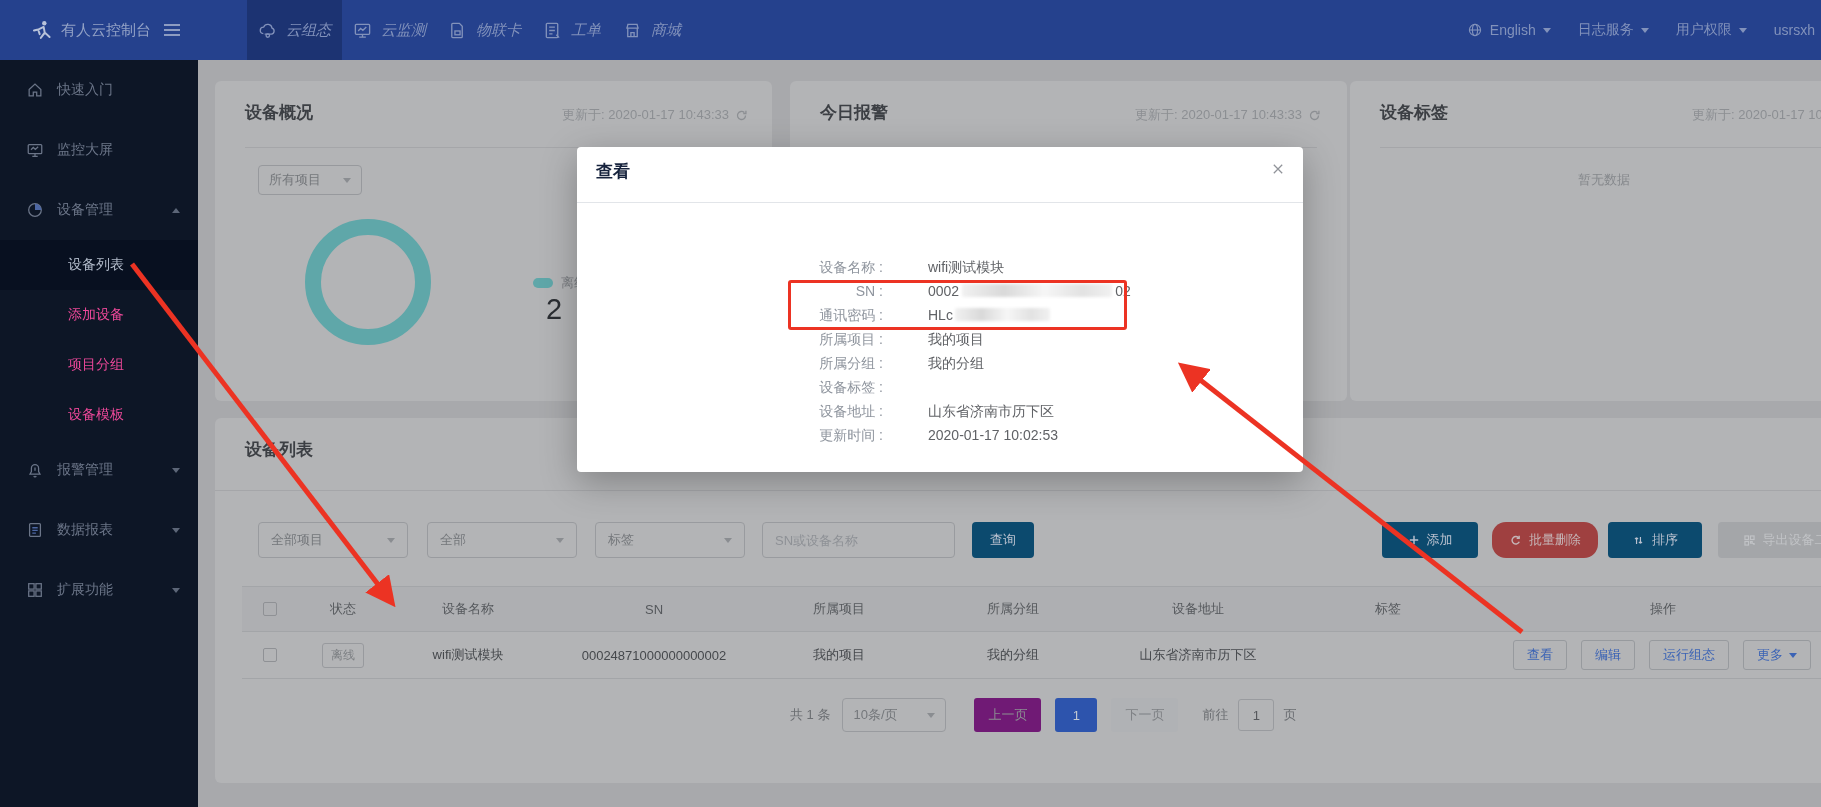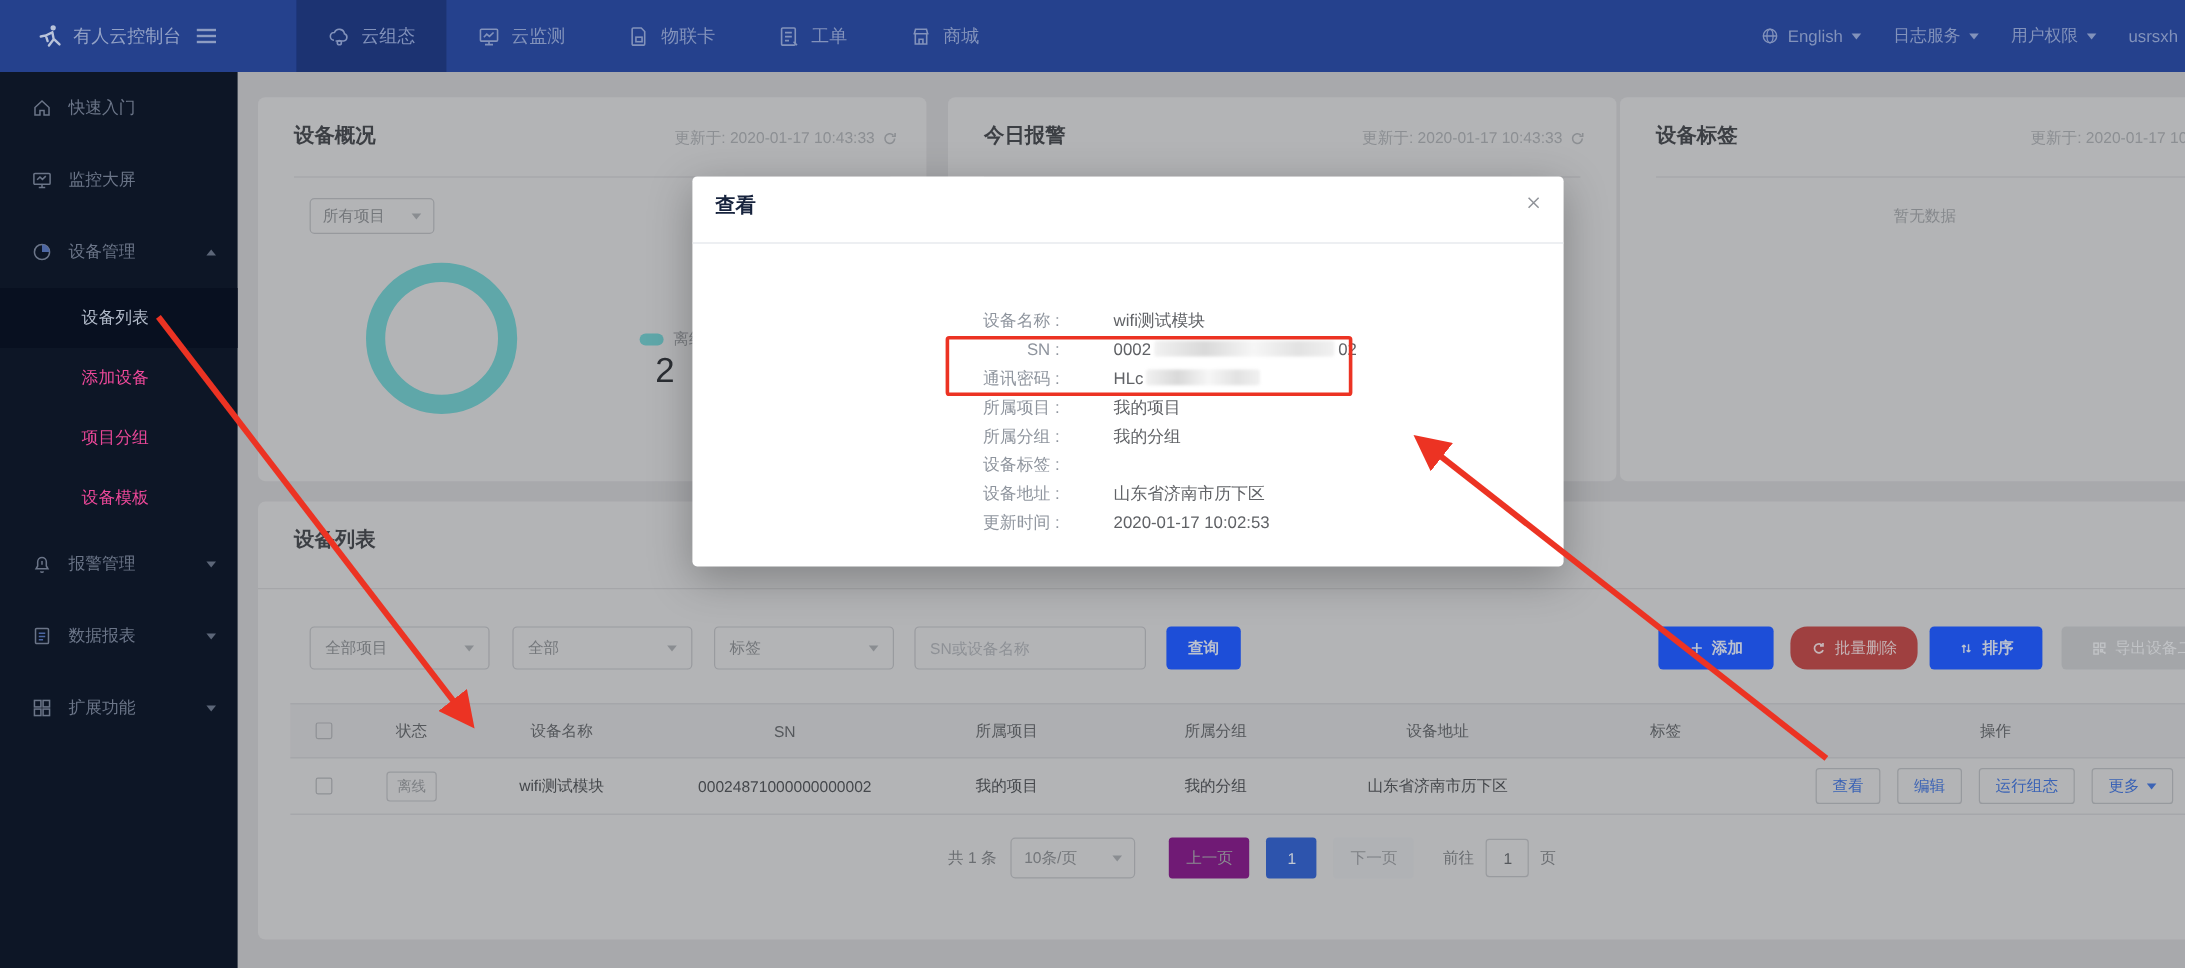--- a/index.html
+++ b/index.html
@@ -14,22 +14,22 @@
 
   
   .navbar { position:absolute; left:0; top:0; width:1821px; height:60px;
     background:#25418d; display:flex; align-items:center; z-index:5; }
   .brand { width:247px; height:60px; display:flex; align-items:center; padding-left:30px; }
   .brand .mascot { color:#b9c3da; }
   .brand-text { color:#93a2c6; font-size:15px; margin-left:9px; white-space:nowrap; }
   .burger { margin-left:13px; display:flex; flex-direction:column; gap:3px; cursor:pointer; }
   .burger i { display:block; width:16px; height:2px; background:#8d9cc2; }
   .nav-list { display:flex; height:60px; }
-  .nav-item { display:flex; align-items:center; gap:9px; padding:0 26px; height:60px;
-    color:#8292bb; font-size:15px; cursor:pointer; white-space:nowrap; }
+  .nav-item { display:flex; align-items:center; gap:9px; padding:0 11px; height:60px;
+    color:#8292bb; font-size:15px; cursor:pointer; white-space:nowrap;font-style:italic; }
   .nav-item.active { background:#1c3372; }
   .nav-right { margin-left:auto; display:flex; align-items:center; gap:27px;
     padding-right:6px; color:#8292bb; font-size:14px; white-space:nowrap; }
   .nav-right .entry { display:flex; align-items:center; gap:7px; cursor:pointer; }
   .caret { width:0; height:0; border-left:4px solid transparent; border-right:4px solid transparent;
     border-top:5px solid currentColor; display:inline-block; }
   .caret-up { width:0; height:0; border-left:4px solid transparent; border-right:4px solid transparent;
     border-bottom:5px solid currentColor; display:inline-block; }
 
   
@@ -73,21 +73,21 @@
     display:flex; align-items:center; padding:0 12px; font-size:13px; color:#74777b; }
   .filter-row .sel { cursor:pointer; }
   .filter-row .sel .caret { margin-left:auto; color:#8a8d91; }
   .inp input { border:none; outline:none; background:transparent; width:100%;
     font-size:13px; color:#55585c; font-family:inherit; }
   .inp input::placeholder { color:#8e9196; }
 
   .btn { position:absolute; top:104px; height:36px; border:none; border-radius:4px;
     display:inline-flex; align-items:center; justify-content:center; gap:7px;
     font-size:13px; cursor:pointer; font-family:inherit; white-space:nowrap; }
-  .btn-primary { background:#1d4ed8; color:#bac1cf;font-weight:bold; }
+  .btn-primary { background:#0c4a6e; color:#bac1cf; }
   .btn-danger  { background:#9f4040; color:#c5b5b7; }
   .btn-disabled{ background:#a4a6a9; color:#c1c3c6; cursor:default; }
 
   .tbl { position:absolute; left:27px; right:27px; top:168px; font-size:13px; }
   .t-head { display:flex; align-items:center; height:46px; background:#aeafb2;
     border-top:1px solid #a3a5a8; border-bottom:1px solid #a3a5a8; color:#55585c; }
   .t-row  { display:flex; align-items:center; height:47px; border-bottom:1px solid #a3a5a8; color:#45484c; }
   .c0{width:56px; display:flex; justify-content:center;}
   .c1{width:90px; text-align:center;} .c2{width:160px; text-align:center;}
   .c3{width:212px; text-align:center;} .c4{width:158px; text-align:center;}

